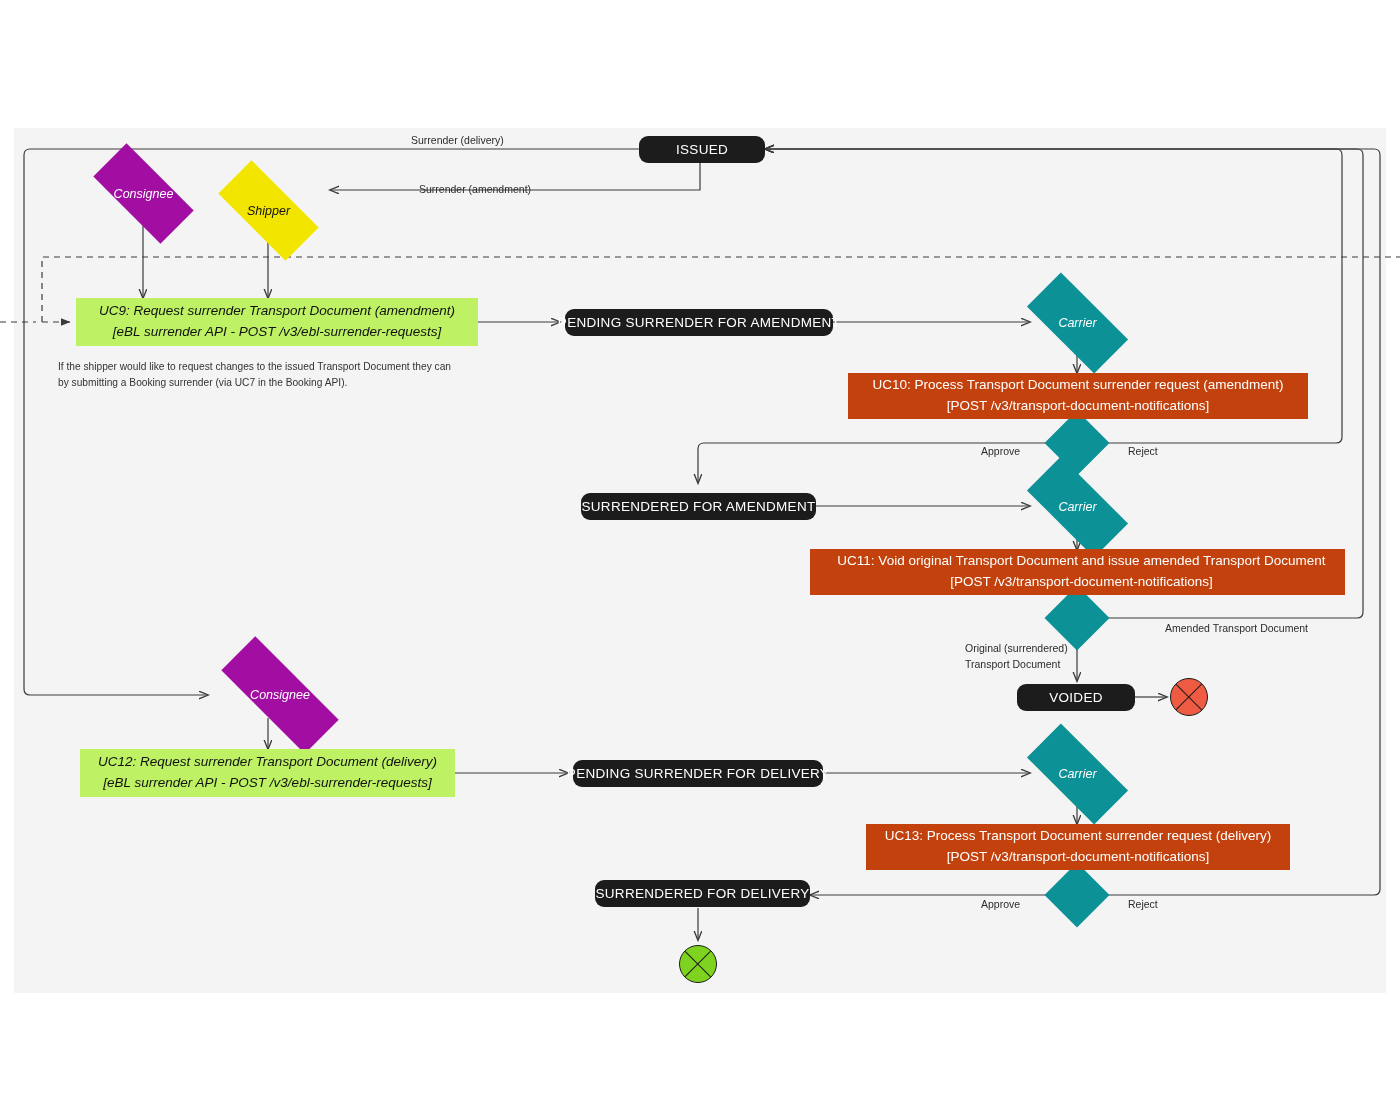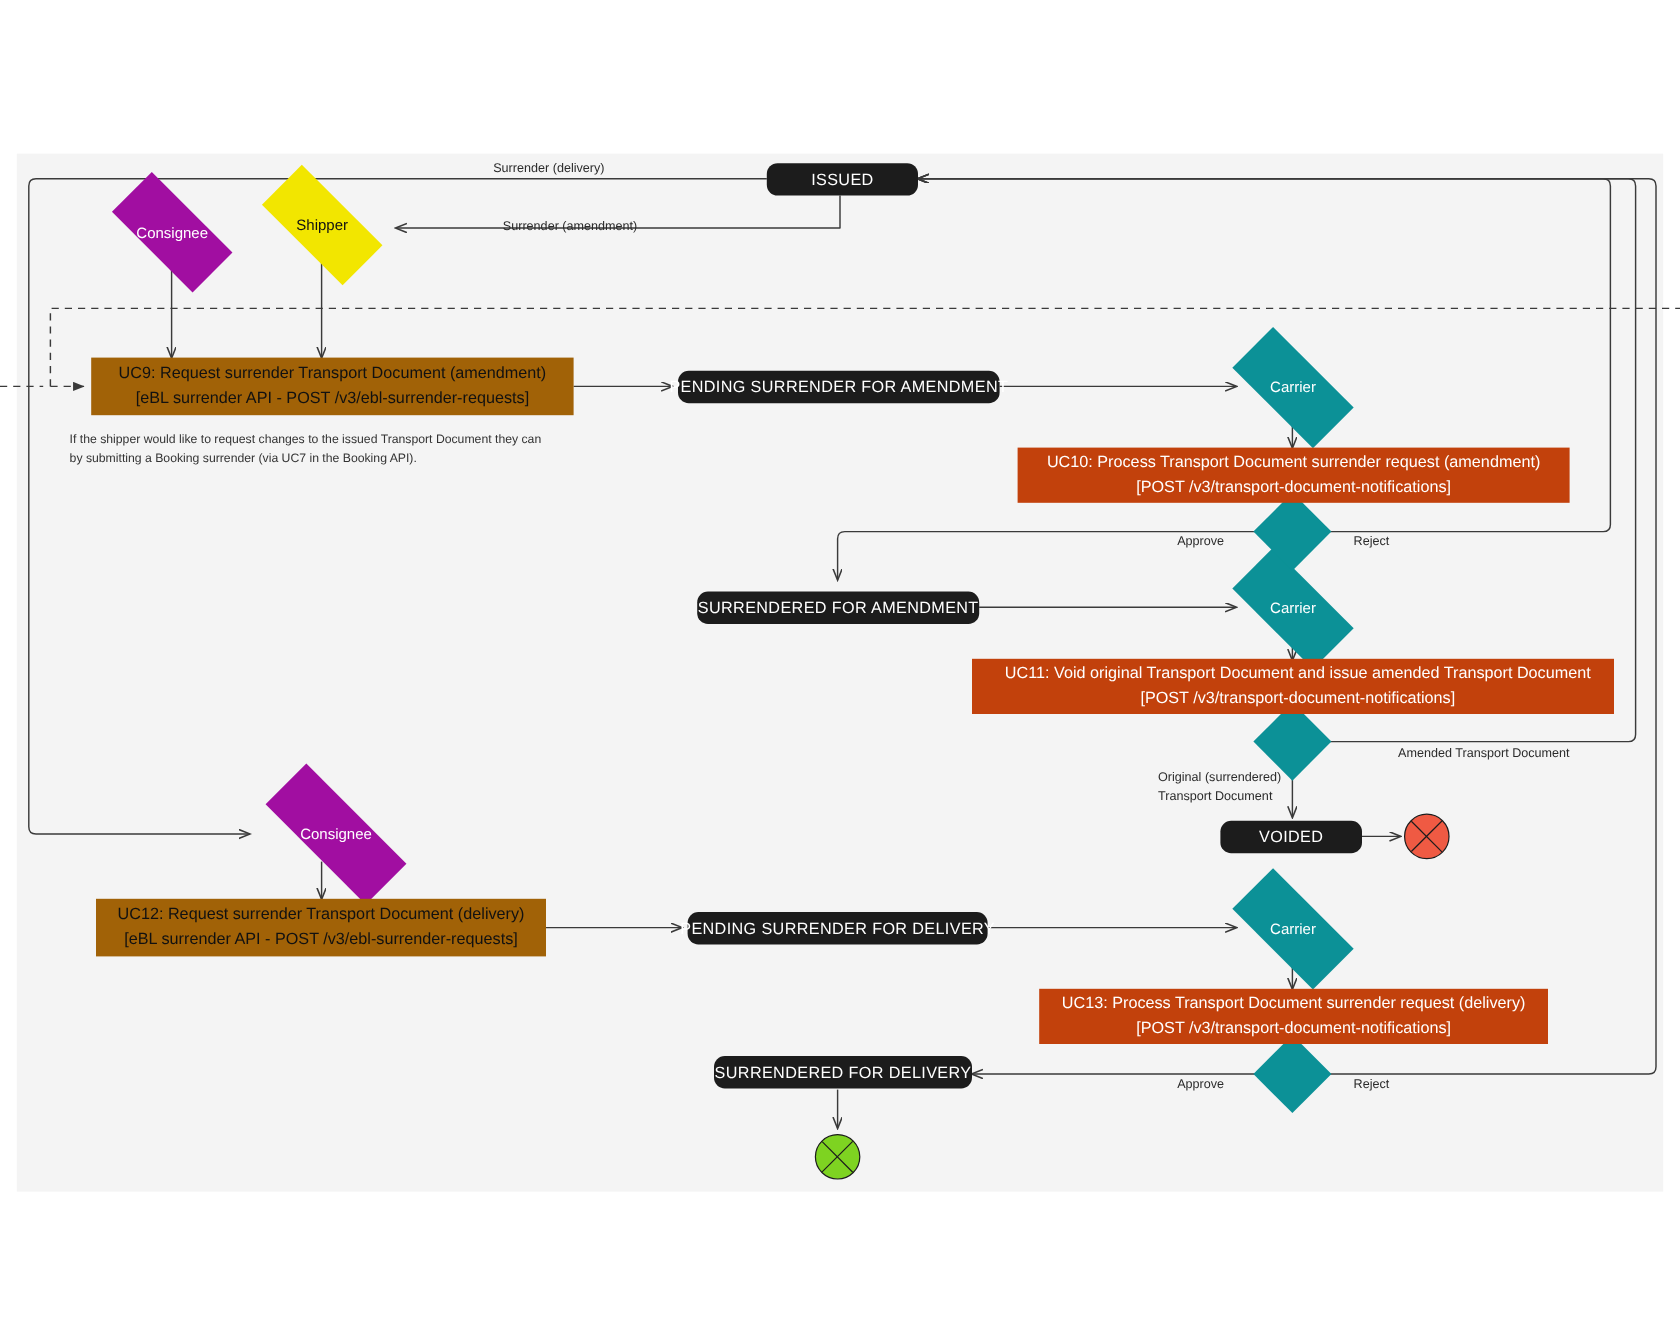--- a/index.html
+++ b/index.html
@@ -2,24 +2,24 @@
 <html><head>
 <meta charset="utf-8">
 <style>
   html,body{margin:0;padding:0;background:#ffffff;}
   body{width:1400px;height:1120px;font-family:"Liberation Sans",sans-serif;overflow:hidden;}
   #stage{position:relative;width:1400px;height:1120px;}
   #panel{position:absolute;left:14px;top:128px;width:1372px;height:865px;background:#f4f4f4;}
   svg#wires{position:absolute;left:0;top:0;width:1400px;height:1120px;pointer-events:none;}
   .node{position:absolute;box-sizing:border-box;display:flex;align-items:center;justify-content:center;text-align:center;}
   .state{background:#1c1c1c;color:#ffffff;border-radius:9px;font-size:13.5px;letter-spacing:.3px;padding:0 16px;white-space:nowrap;height:27px;}
-  .uc-yellow{background:#a16207;color:#111111;font-size:13.5px;flex-direction:column;line-height:1.55;padding:6px 10px;}
+  .uc-yellow{background:#bef264;color:#111111;font-size:13.5px;flex-direction:column;line-height:1.55;padding:6px 10px;font-style:italic;}
   .uc-teal{background:#c2410c;color:#ffffff;font-size:13.5px;flex-direction:column;line-height:1.55;padding:6px 10px;}
   .uc-line{white-space:nowrap;}
-  .diamond{position:absolute;display:flex;align-items:center;justify-content:center;}
+  .diamond{position:absolute;display:flex;align-items:center;justify-content:center;font-style:italic;}
   .diamond .dshape{position:absolute;left:0;top:0;width:100%;height:100%;transform:rotate(45deg);}
   .diamond .dlabel{position:relative;z-index:2;color:#ffffff;font-size:12.5px;white-space:nowrap;}
   .d-purple .dshape{background:#a10ea1;}
   .d-yellow .dshape{background:#f2e600;}
   .d-yellow .dlabel{color:#111111;}
   .d-teal .dshape{background:#0c9197;}
   .edge-label{position:absolute;font-size:10.5px;color:#2b2b2b;white-space:nowrap;}
   .note{position:absolute;font-size:10.2px;color:#333333;line-height:1.55;width:430px;}
   .endmark{position:absolute;width:38px;height:38px;border-radius:50%;border:1.4px solid #1c1c1c;box-sizing:border-box;}
   .end-red{background:#ef5a43;}
@@ -111,21 +111,21 @@
 
   <div class="node state" style="left:573px;top:760px;width:250px;">PENDING SURRENDER FOR DELIVERY</div>
 
   <div class="node state" style="left:595px;top:880px;width:215px;">SURRENDERED FOR DELIVERY</div>
 
   <div class="diamond d-purple" style="left:96px;top:170px;width:95px;height:47px;">
     <span class="dshape"></span>
     <span class="dlabel">Consignee</span>
   </div>
 
-  <div class="diamond d-yellow" style="left:221px;top:164px;width:95px;height:47px;">
+  <div class="diamond d-yellow" style="left:221px;top:187px;width:95px;height:47px;">
     <span class="dshape"></span>
     <span class="dlabel">Shipper</span>
   </div>
 
   <div class="diamond d-teal" style="left:1030px;top:299px;width:95px;height:48px;">
     <span class="dshape"></span>
     <span class="dlabel">Carrier</span>
   </div>
 
   <div class="diamond d-teal" style="left:1030px;top:483px;width:95px;height:48px;">

